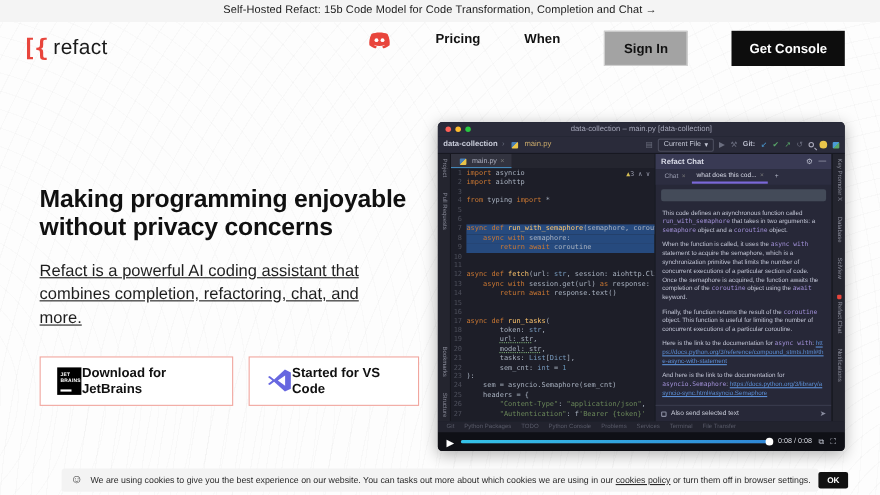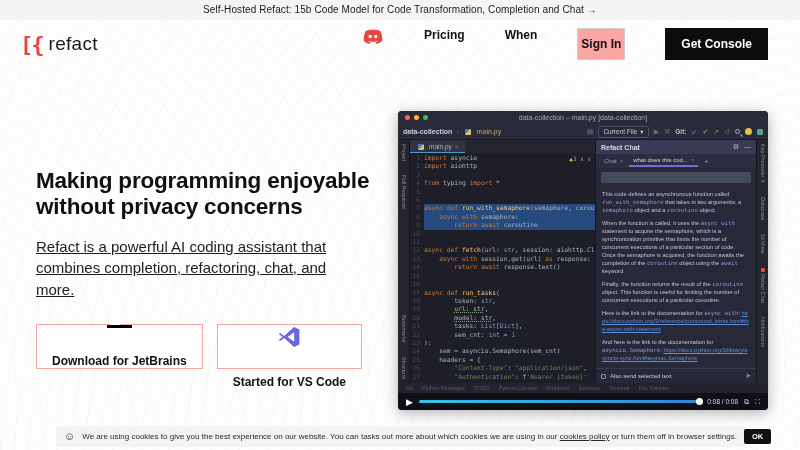--- a/index.html
+++ b/index.html
@@ -16,28 +16,28 @@
   
   .topbanner { height:20px; background:#f4f4f4; text-align:center; font-size:10px; line-height:20px; color:#1a1a1a; letter-spacing:.1px; }
   
   .header { height:48px; display:flex; align-items:center; padding:0 32px 0 20px; }
   .logo { display:flex; align-items:center; gap:6px; }
   .logo-glyph { color:#e8453c; font-weight:800; font-size:22px; letter-spacing:-2px; font-family:"DejaVu Sans Mono", monospace; }
   .logo-text { font-size:19px; font-weight:500; color:#1b1b1b; letter-spacing:.3px; }
   .header-right { margin-left:auto; display:flex; align-items:flex-start; gap:40px; }
   .discord { width:22px; height:17px; display:inline-block; }
   .navlink { font-size:12px; font-weight:700; color:#111; cursor:pointer; }
-  .btn-signin { font-size:12px; font-weight:700; border:1px solid #cfcfcf; background:#fca5a5; padding:8px 3px; cursor:pointer; }
+  .btn-signin { font-size:12px; font-weight:700; border:1px solid #cfcfcf; background:#a3a3a3; padding:8px 17px; cursor:pointer; }
   .btn-getstarted { font-size:12px; font-weight:700; background:#0d0d0d; color:#fff; padding:9px 16px; cursor:pointer; }
   
   .hero { position:absolute; left:36px; top:168px; width:345px; }
   .hero h1 { font-size:22.5px; line-height:1.17; font-weight:800; color:#101010; letter-spacing:-.2px; }
   .hero p { margin-top:15px; font-size:15px; line-height:1.45; color:#1e1e1e; width:305px;text-decoration:underline; }
   .hero-btns { margin-top:23px; display:flex; gap:14px; }
-  .dl-btn { display:flex; align-items:center; gap:26px; background:#fff; border:1px solid #f1a69e; height:45px; padding:0 15px; cursor:pointer;flex-direction:column; }
+  .dl-btn { display:flex; align-items:center; gap:0; background:#fff; border:1px solid #f1a69e; height:45px; padding:0 15px; cursor:pointer; }
   .dl-btn .lbl { font-size:12px; font-weight:700; color:#111; }
   .jb-icon { width:25px; height:25px; background:#000; position:relative; }
   .jb-icon .jb-txt { position:absolute; top:4px; left:3px; color:#fff; font-size:4.5px; font-weight:700; line-height:1.15; letter-spacing:.2px; }
   .jb-icon::after { content:""; position:absolute; left:3px; bottom:3px; width:10px; height:2px; background:#fff; }
   .vs-icon { width:24px; height:24px; }
   
   .ide { position:absolute; left:398px; top:111px; width:370px; height:299px; background:#1d1e28; border-radius:4px; overflow:hidden; box-shadow:0 3px 14px rgba(0,0,0,.3); display:flex; flex-direction:column; font-family:"Liberation Sans", sans-serif; }
   .titlebar { height:13px; background:#2a2b3a; display:flex; align-items:center; position:relative; flex:none; }
   .dots { display:flex; gap:4px; margin-left:7px; }
   .dot { width:5px; height:5px; border-radius:50%; }

